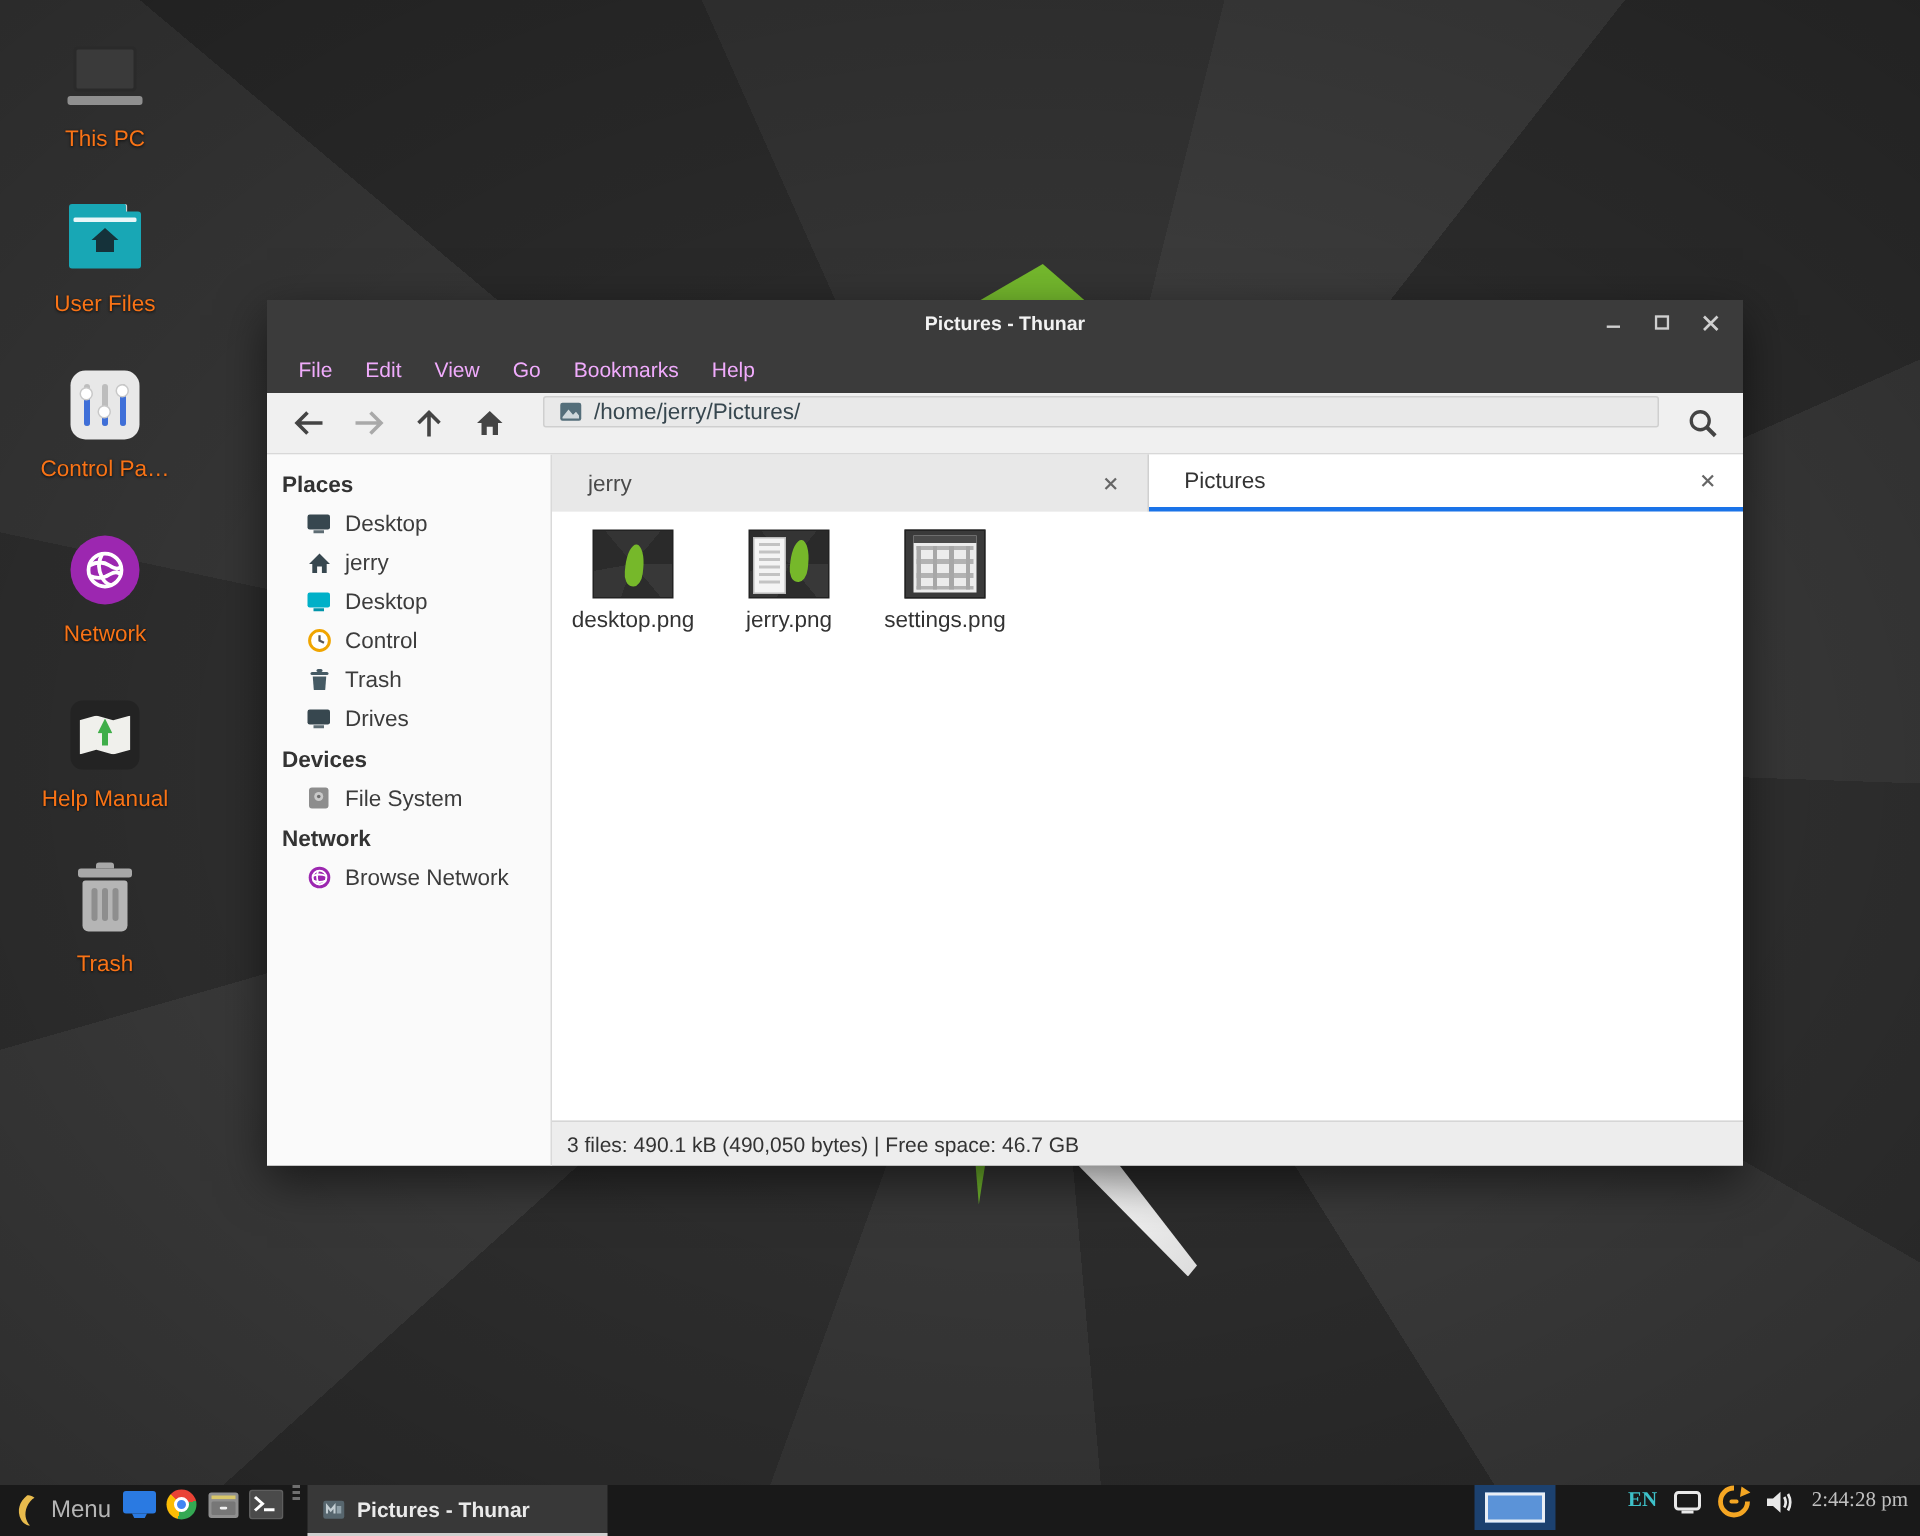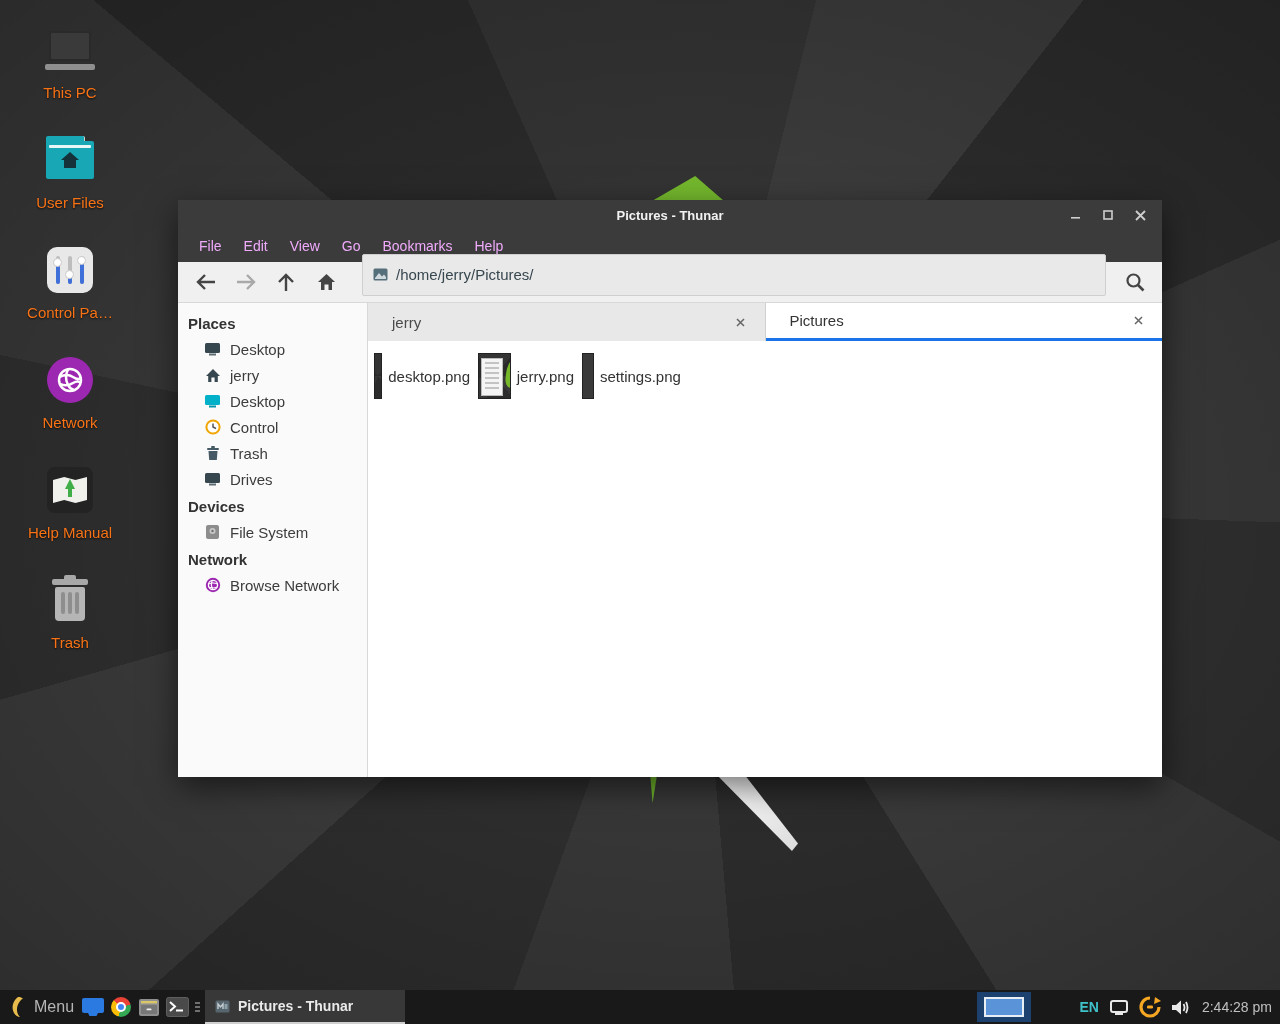--- a/index.html
+++ b/index.html
@@ -66,75 +66,75 @@
   .window { position:absolute; left:178px; top:200px; width:984px; height:577px;
     display:flex; flex-direction:column; box-shadow:0 10px 30px rgba(0,0,0,.55); background:#fff; }
   .titlebar { height:30px; background:#3b3b3b; display:flex; align-items:center; position:relative; flex:0 0 auto; }
   .title { position:absolute; left:0; right:0; text-align:center; color:#f2f2f2; font-size:13px; font-weight:bold; }
   .winbtns { margin-left:auto; display:flex; align-items:center; gap:8px; padding-right:10px; z-index:2; }
   .wbtn { width:24px; height:22px; display:flex; align-items:center; justify-content:center; color:#cfcfcf; }
   .menubar { height:32px; background:#3b3b3b; display:flex; align-items:center; padding-left:10px; flex:0 0 auto; }
   .menuitem { color:#f0abfc; font-size:14px; padding:6px 11px; }
   .toolbar { height:41px; background:#f0f0f0; border-bottom:1px solid #d8d8d8; display:flex; align-items:center; padding:0 10px; gap:4px; flex:0 0 auto; }
   .navbtn { width:36px; height:30px; display:flex; align-items:center; justify-content:center; border-radius:3px; }
-  .pathbar { flex:1; height:42px; background:#e9e9e9; border:1px solid #cfcfcf; border-radius:2px; margin:0 8px 15px 14px;
+  .pathbar { flex:1; height:21px; background:#e9e9e9; border:1px solid #cfcfcf; border-radius:2px; margin:0 8px 15px 14px;
     display:flex; align-items:center; gap:8px; padding:0 10px; }
   .pathtext { color:#37474f; font-size:15px; }
   .searchbtn { width:34px; height:32px; display:flex; align-items:center; justify-content:center; }
 
   .winbody { flex:1; display:flex; min-height:0; }
   .sidebar { width:190px; background:#fafafa; border-right:1px solid #d9d9d9; padding-top:6px; overflow:hidden; }
   .shead { font-size:15px; font-weight:bold; color:#333; padding:6px 10px 4px 10px; }
   .sitem { display:flex; align-items:center; gap:9px; padding:4px 10px 4px 26px; font-size:15px; color:#3c3c3c; height:26px; }
   .sitem .sic { width:17px; height:17px; display:flex; align-items:center; justify-content:center; flex:0 0 auto; }
 
   .mainpane { flex:1; display:flex; flex-direction:column; min-width:0; }
   .tabbar { height:38px; display:flex; background:#e4e4e4; flex:0 0 auto; }
   .tab { flex:1; display:flex; align-items:center; padding:0 14px 0 24px; font-size:15px; color:#4a4a4a; position:relative;
     background:#e8e8e8; border-right:1px solid #d0d0d0; }
   .tab.active { background:#fff; color:#333; border-bottom:3px solid #1a73e8; border-right:none;text-align:right; }
   .tabclose { margin-left:auto; width:20px; height:20px; display:flex; align-items:center; justify-content:center; }
   .filearea { flex:1; background:#fff; padding:8px 6px; display:flex; align-items:flex-start; gap:8px; }
-  .fitem { width:96px; display:flex; align-items:center; gap:6px; padding-top:4px; }
+  .fitem { width:96px; display:flex; flex-direction:column; align-items:center; gap:6px; padding-top:4px; }
   .thumb { width:54px; height:46px; position:relative; overflow:hidden; }
   .fname { font-size:15px; color:#333; }
 
   .thumb-shot { background:conic-gradient(from 0deg at 50% 50%, #343434 0 40deg, #2a2a2a 40deg 90deg, #383838 90deg 140deg, #2c2c2c 140deg 200deg, #363636 200deg 260deg, #2b2b2b 260deg 320deg, #343434 320deg 360deg); border:1px solid #222; }
   .leaf { position:absolute; width:12px; height:28px; background:#76b82a; border-radius:60% 60% 55% 55% / 65% 65% 40% 40%; transform:rotate(6deg); }
   .panel { position:absolute; left:2px; top:4px; width:22px; height:38px; background:#f4f4f4; border:1px solid #bbb; }
   .panel i { display:block; height:2px; background:#c3c3c3; margin:3px 3px 0 3px; }
   .thumb-settings { background:#3a3a3a; border:1px solid #222; padding:3px 5px; }
   .setwin { width:100%; height:100%; background:#ececec; position:relative; }
   .setwin .tbar { height:5px; background:#4a4a4a; }
   .setwin .grid { position:absolute; inset:7px 2px 2px 2px;
     background-image:repeating-linear-gradient(to right, #8b8b8b 0 3px, transparent 3px 11px),
                      repeating-linear-gradient(to bottom, #9a9a9a 0 3px, transparent 3px 9px); opacity:.7; }
 
   .statusbar { height:30px; background:#ededed; border-top:1px solid #d6d6d6; display:flex; align-items:center;
     padding:0 10px; font-size:14px; color:#333; flex:0 0 auto; }
 
   
   .taskbar { position:absolute; left:0; bottom:0; width:1280px; height:34px; background:#191919;
-    display:flex; align-items:center; gap:2px; padding:0 8px 0 6px; z-index:10; }
+    display:flex; align-items:flex-start; gap:2px; padding:0 8px 0 6px; z-index:10; }
   .tb-menu { display:flex; align-items:center; gap:8px; padding:0 4px; height:100%; }
   .tb-menu-label { color:#b5b5b5; font-size:16px; }
   .tb-ic { width:26px; height:26px; display:flex; align-items:center; justify-content:center; }
   .chrome { width:20px; height:20px; border-radius:50%;
     background:conic-gradient(from -45deg, #ea4335 0 120deg, #4285f4 120deg 120deg, #34a853 120deg 240deg, #fbbc05 240deg 360deg); position:relative; }
   .chrome::after { content:""; position:absolute; left:5px; top:5px; width:10px; height:10px; border-radius:50%;
     background:#4285f4; border:2px solid #fff; box-sizing:border-box; }
   .grip { display:flex; flex-direction:column; gap:2px; padding:0 3px; }
   .grip i { width:5px; height:2px; background:#6f6f6f; display:block; }
   .taskbtn { height:34px; width:200px; background:#383838; display:flex; align-items:center; gap:8px; padding:0 10px;
     border-bottom:2px solid #cfcfcf; }
   .taskbtn .tlabel { color:#eaeaea; font-size:14px; font-weight:bold; white-space:nowrap; }
   .tb-spacer { flex:1; }
   .pager { width:54px; height:30px; background:#1c416f; display:flex; align-items:center; justify-content:center; }
   .pager .ws { width:40px; height:20px; background:#5b93d8; border:2px solid #e9eef5; }
-  .tray { display:flex; align-items:center; gap:10px; padding-left:46px; }
+  .tray { display:flex; align-items:center; gap:10px; padding-left:46px;font-family:Liberation Serif, serif; }
   .lang { color:#3ec1c9; font-size:14px; font-weight:bold; }
   .clock { color:#c0c0c0; font-size:14px; padding-left:2px; }
 
   svg { display:block; }
 </style>
 </head>
 <body>
 
 <div class="desktop">
   <div class="wp-shape wp-green-top"></div>
@@ -418,20 +418,23 @@
           <div class="thumb thumb-settings">
             <div class="setwin">
                 <div class="tbar"></div>
                 <div class="grid"></div>
               </div>
           </div>
           <div class="fname">settings.png</div>
         </div>
       </div>
 
+      <div class="statusbar">
+        <span>3 files: 490.1 kB (490,050 bytes)  |  Free space: 46.7 GB</span>
+      </div>
     </div>
   </div>
 </div>
 
 <div class="taskbar">
   <div class="tb-menu">
     <svg width="16" height="22" viewBox="0 0 16 22">
       <path d="M8 1 C3 5 1 11 4 17 C5.5 19.8 8 21 10 21 C7 18 6 13 8 8.5 C9 6 11 3.5 13 2.5 C11.5 1.3 9.5 0.6 8 1 Z" fill="#e8bb4d"></path>
     </svg>
     <span class="tb-menu-label">Menu</span>

